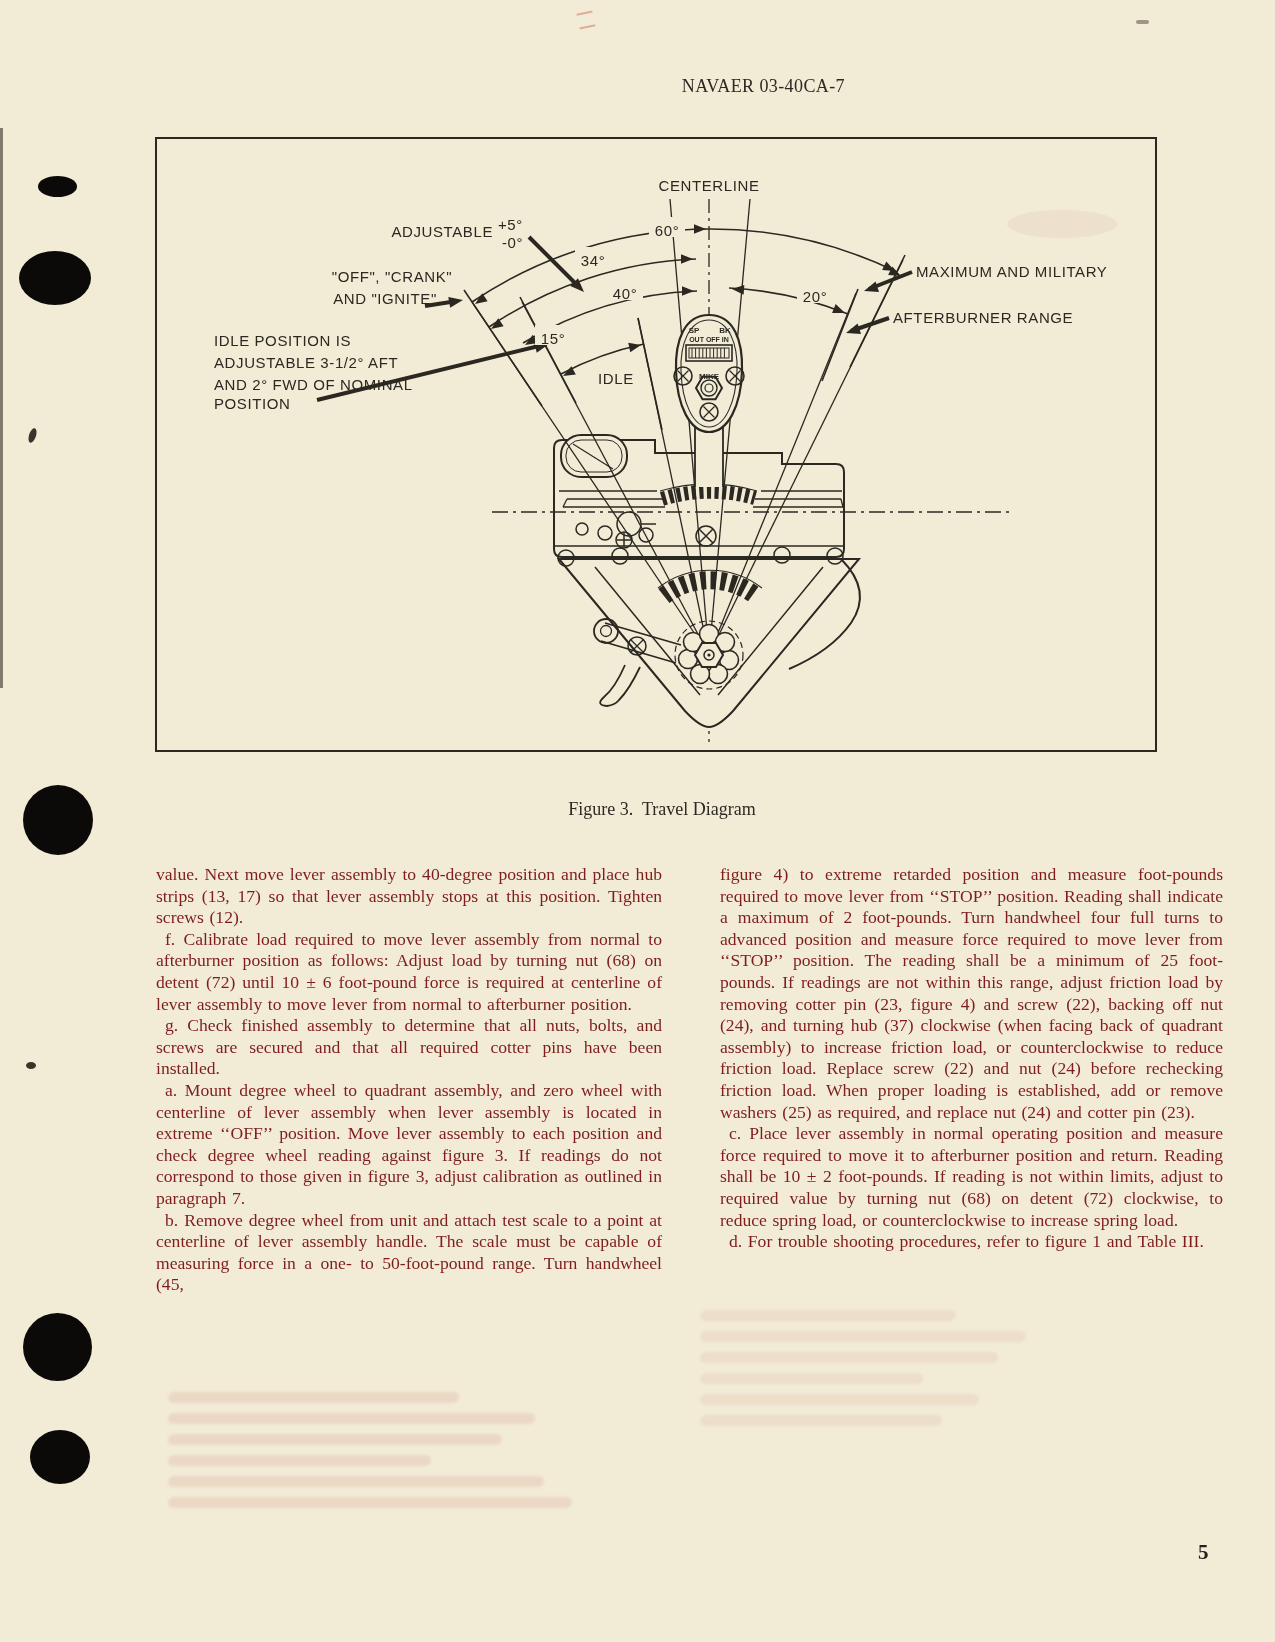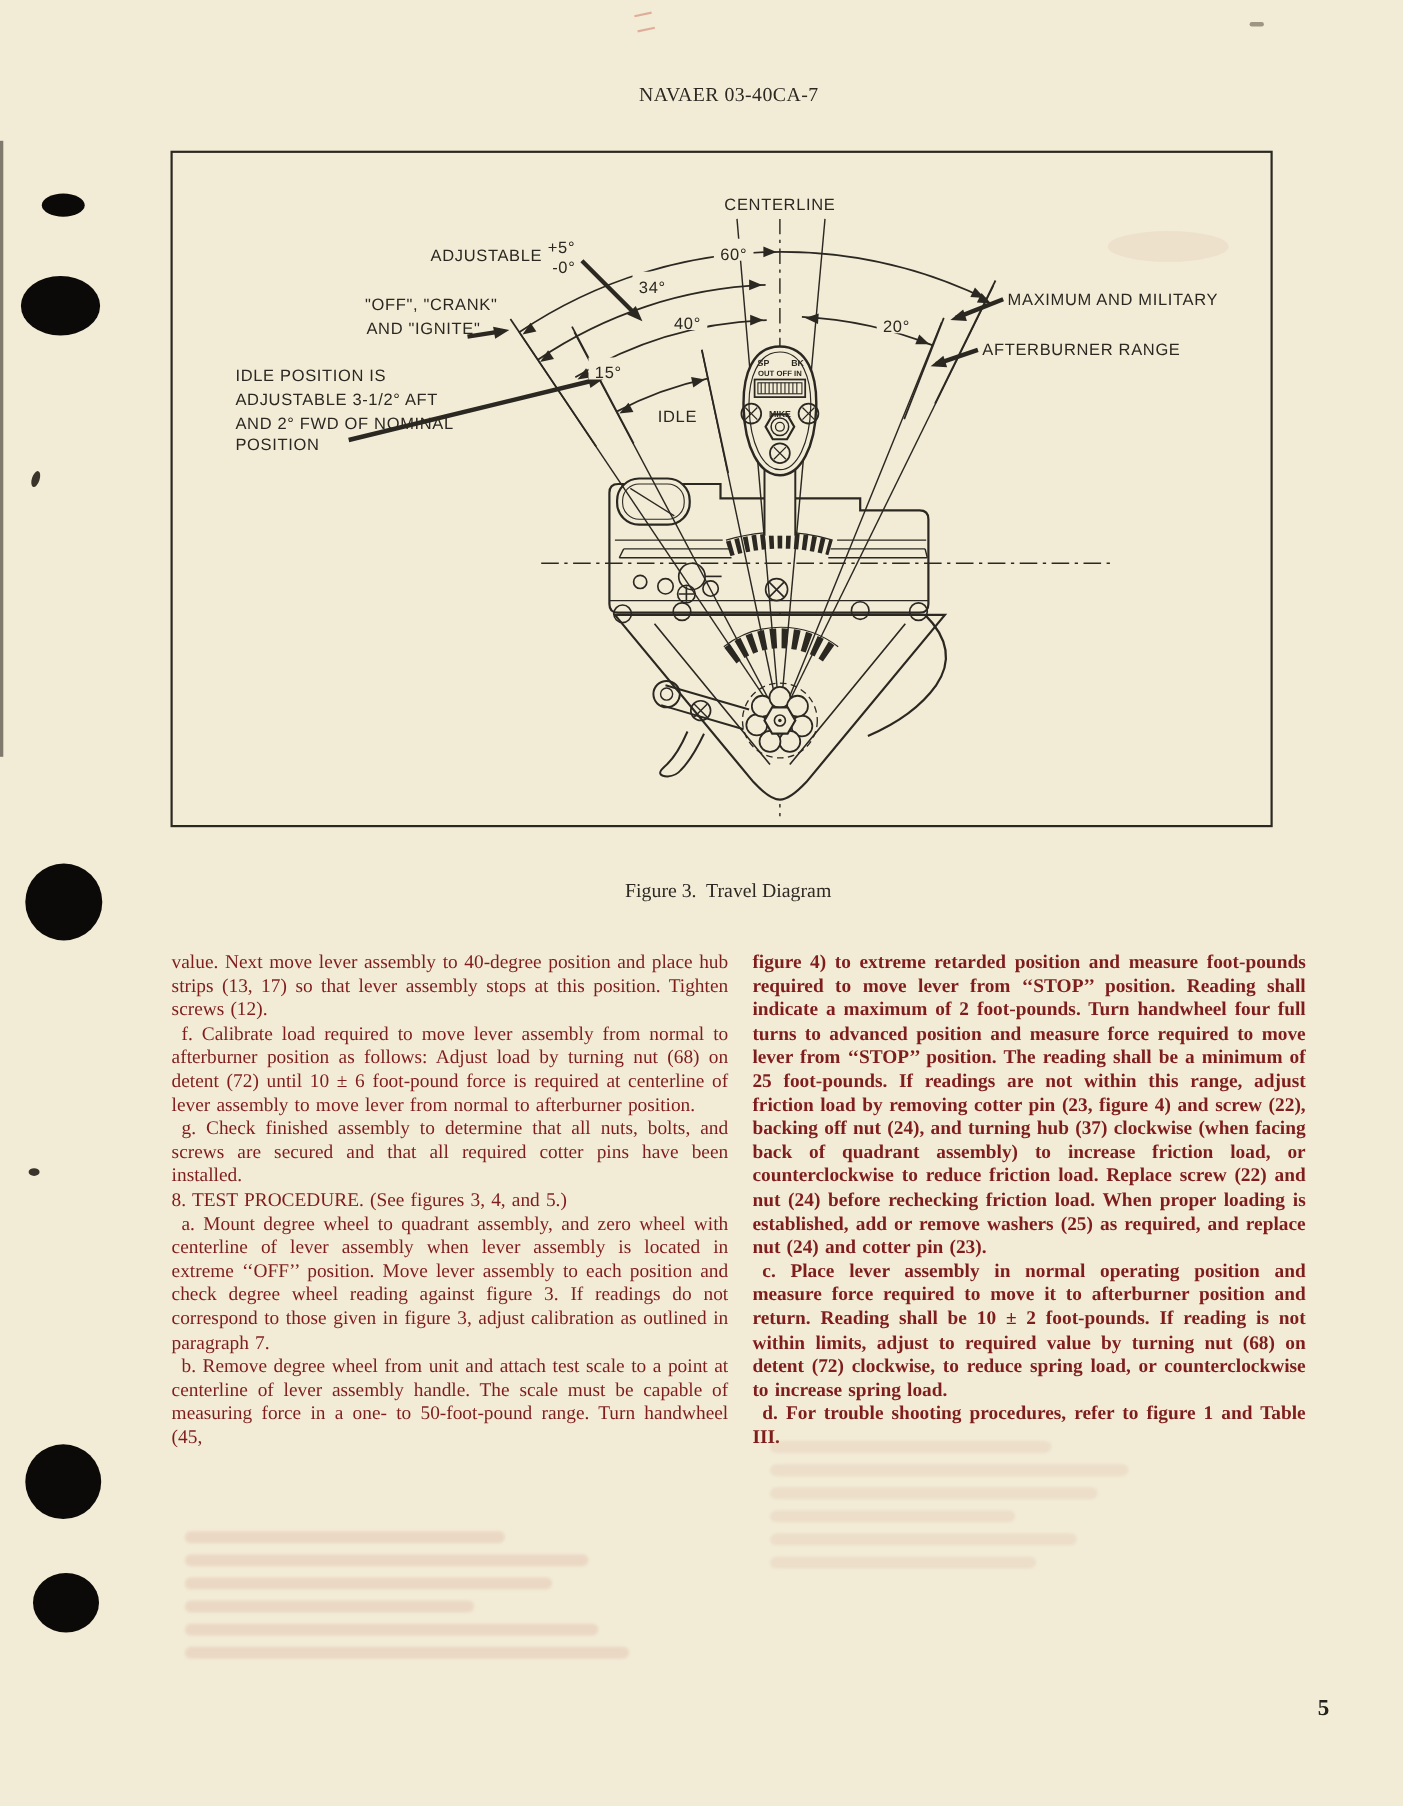--- a/index.html
+++ b/index.html
@@ -7,21 +7,21 @@
     width:1275px;height:1642px;position:relative;overflow:hidden;
     background:#f2ecd7;
     font-family:"Liberation Serif", serif;
   }
   
   .dot{position:absolute;background:#0b0a08;border-radius:50%;}
   .speck{position:absolute;background:#3a342a;border-radius:50%;}
   .edge-strip{position:absolute;left:0;top:128px;width:3px;height:560px;background:rgba(35,30,22,.55);}
   
   .doc-header{
-    position:absolute;left:480px;top:76px;width:365px;text-align:center;
+    position:absolute;left:480px;top:76px;width:365px;text-align:right;
     font-size:18px;letter-spacing:.4px;color:#2c2923;
   }
   
   .figure-box{
     position:absolute;left:155px;top:137px;width:1002px;height:615px;
     border:2.5px solid #2b2822;box-sizing:border-box;
   }
   .figure-box svg{position:absolute;left:0;top:0;}
   .fig-caption{
     position:absolute;left:452px;top:799px;width:420px;text-align:center;
@@ -30,21 +30,21 @@
   
   .col{
     position:absolute;top:864px;width:506px;
     font-size:17.6px;line-height:21.6px;color:#7f1d1d;
     text-align:justify;word-spacing:1.2px;
   }
   .col p{margin:0;}
   .p-indent{text-indent:9px;}
   .p-section{margin-top:14px;}
   .col-left{left:156px;}
-  .col-right{left:684px;width:503px;font-weight:bold;}
+  .col-right{left:720px;width:503px;}
   .page-number{
     position:absolute;left:1198px;top:1540px;font-size:21px;font-weight:bold;color:#24221d;
   }
   
   .ghost{position:absolute;}
   .ghost .gl{
     height:11px;margin-bottom:10px;border-radius:6px;
     background:rgba(197,120,98,0.17);filter:blur(1.6px);
     transform:skewX(-2deg);
   }
@@ -259,21 +259,20 @@
     </g>
   </svg>
 </div>
 
 <div class="fig-caption">Figure 3.  Travel Diagram</div>
 
 <div class="col col-left">
   <p>value.  Next move lever assembly to 40-degree position and place hub strips (13, 17) so that lever assembly stops at this position.  Tighten screws (12).</p>
   <p class="p-indent">f.  Calibrate load required to move lever assembly from normal to afterburner position as follows:  Adjust load by turning nut (68) on detent (72) until 10 ± 6 foot-pound force is required at centerline of lever assembly to move lever from normal to afterburner position.</p>
   <p class="p-indent">g.  Check finished assembly to determine that all nuts, bolts, and screws are secured and that all required cotter pins have been installed.</p>
-  <p class="p-section">8.  TEST PROCEDURE.  (See figures 3, 4, and 5.)</p>
   <p class="p-indent">a.  Mount degree wheel to quadrant assembly, and zero wheel with centerline of lever assembly when lever assembly is located in extreme ‘‘OFF’’ position.  Move lever assembly to each position and check degree wheel reading against figure 3.  If readings do not correspond to those given in figure 3, adjust calibration as outlined in paragraph 7.</p>
   <p class="p-indent">b.  Remove degree wheel from unit and attach test scale to a point at centerline of lever assembly handle.  The scale must be capable of measuring force in a one- to 50-foot-pound range.  Turn handwheel (45,</p>
 </div>
 
 <div class="col col-right">
   <p>figure 4) to extreme retarded position and measure foot-pounds required to move lever from ‘‘STOP’’ position.  Reading shall indicate a maximum of 2 foot-pounds.  Turn handwheel four full turns to advanced position and measure force required to move lever from ‘‘STOP’’ position.  The reading shall be a minimum of 25 foot-pounds.  If readings are not within this range, adjust friction load by removing cotter pin (23, figure 4) and screw (22), backing off nut (24), and turning hub (37) clockwise (when facing back of quadrant assembly) to increase friction load, or counterclockwise to reduce friction load.  Replace screw (22) and nut (24) before rechecking friction load.  When proper loading is established, add or remove washers (25) as required, and replace nut (24) and cotter pin (23).</p>
   <p class="p-indent">c.  Place lever assembly in normal operating position and measure force required to move it to afterburner position and return.  Reading shall be 10 ± 2 foot-pounds.  If reading is not within limits, adjust to required value by turning nut (68) on detent (72) clockwise, to reduce spring load, or counterclockwise to increase spring load.</p>
   <p class="p-indent">d.  For trouble shooting procedures, refer to figure 1 and Table III.</p>
 </div>
 

